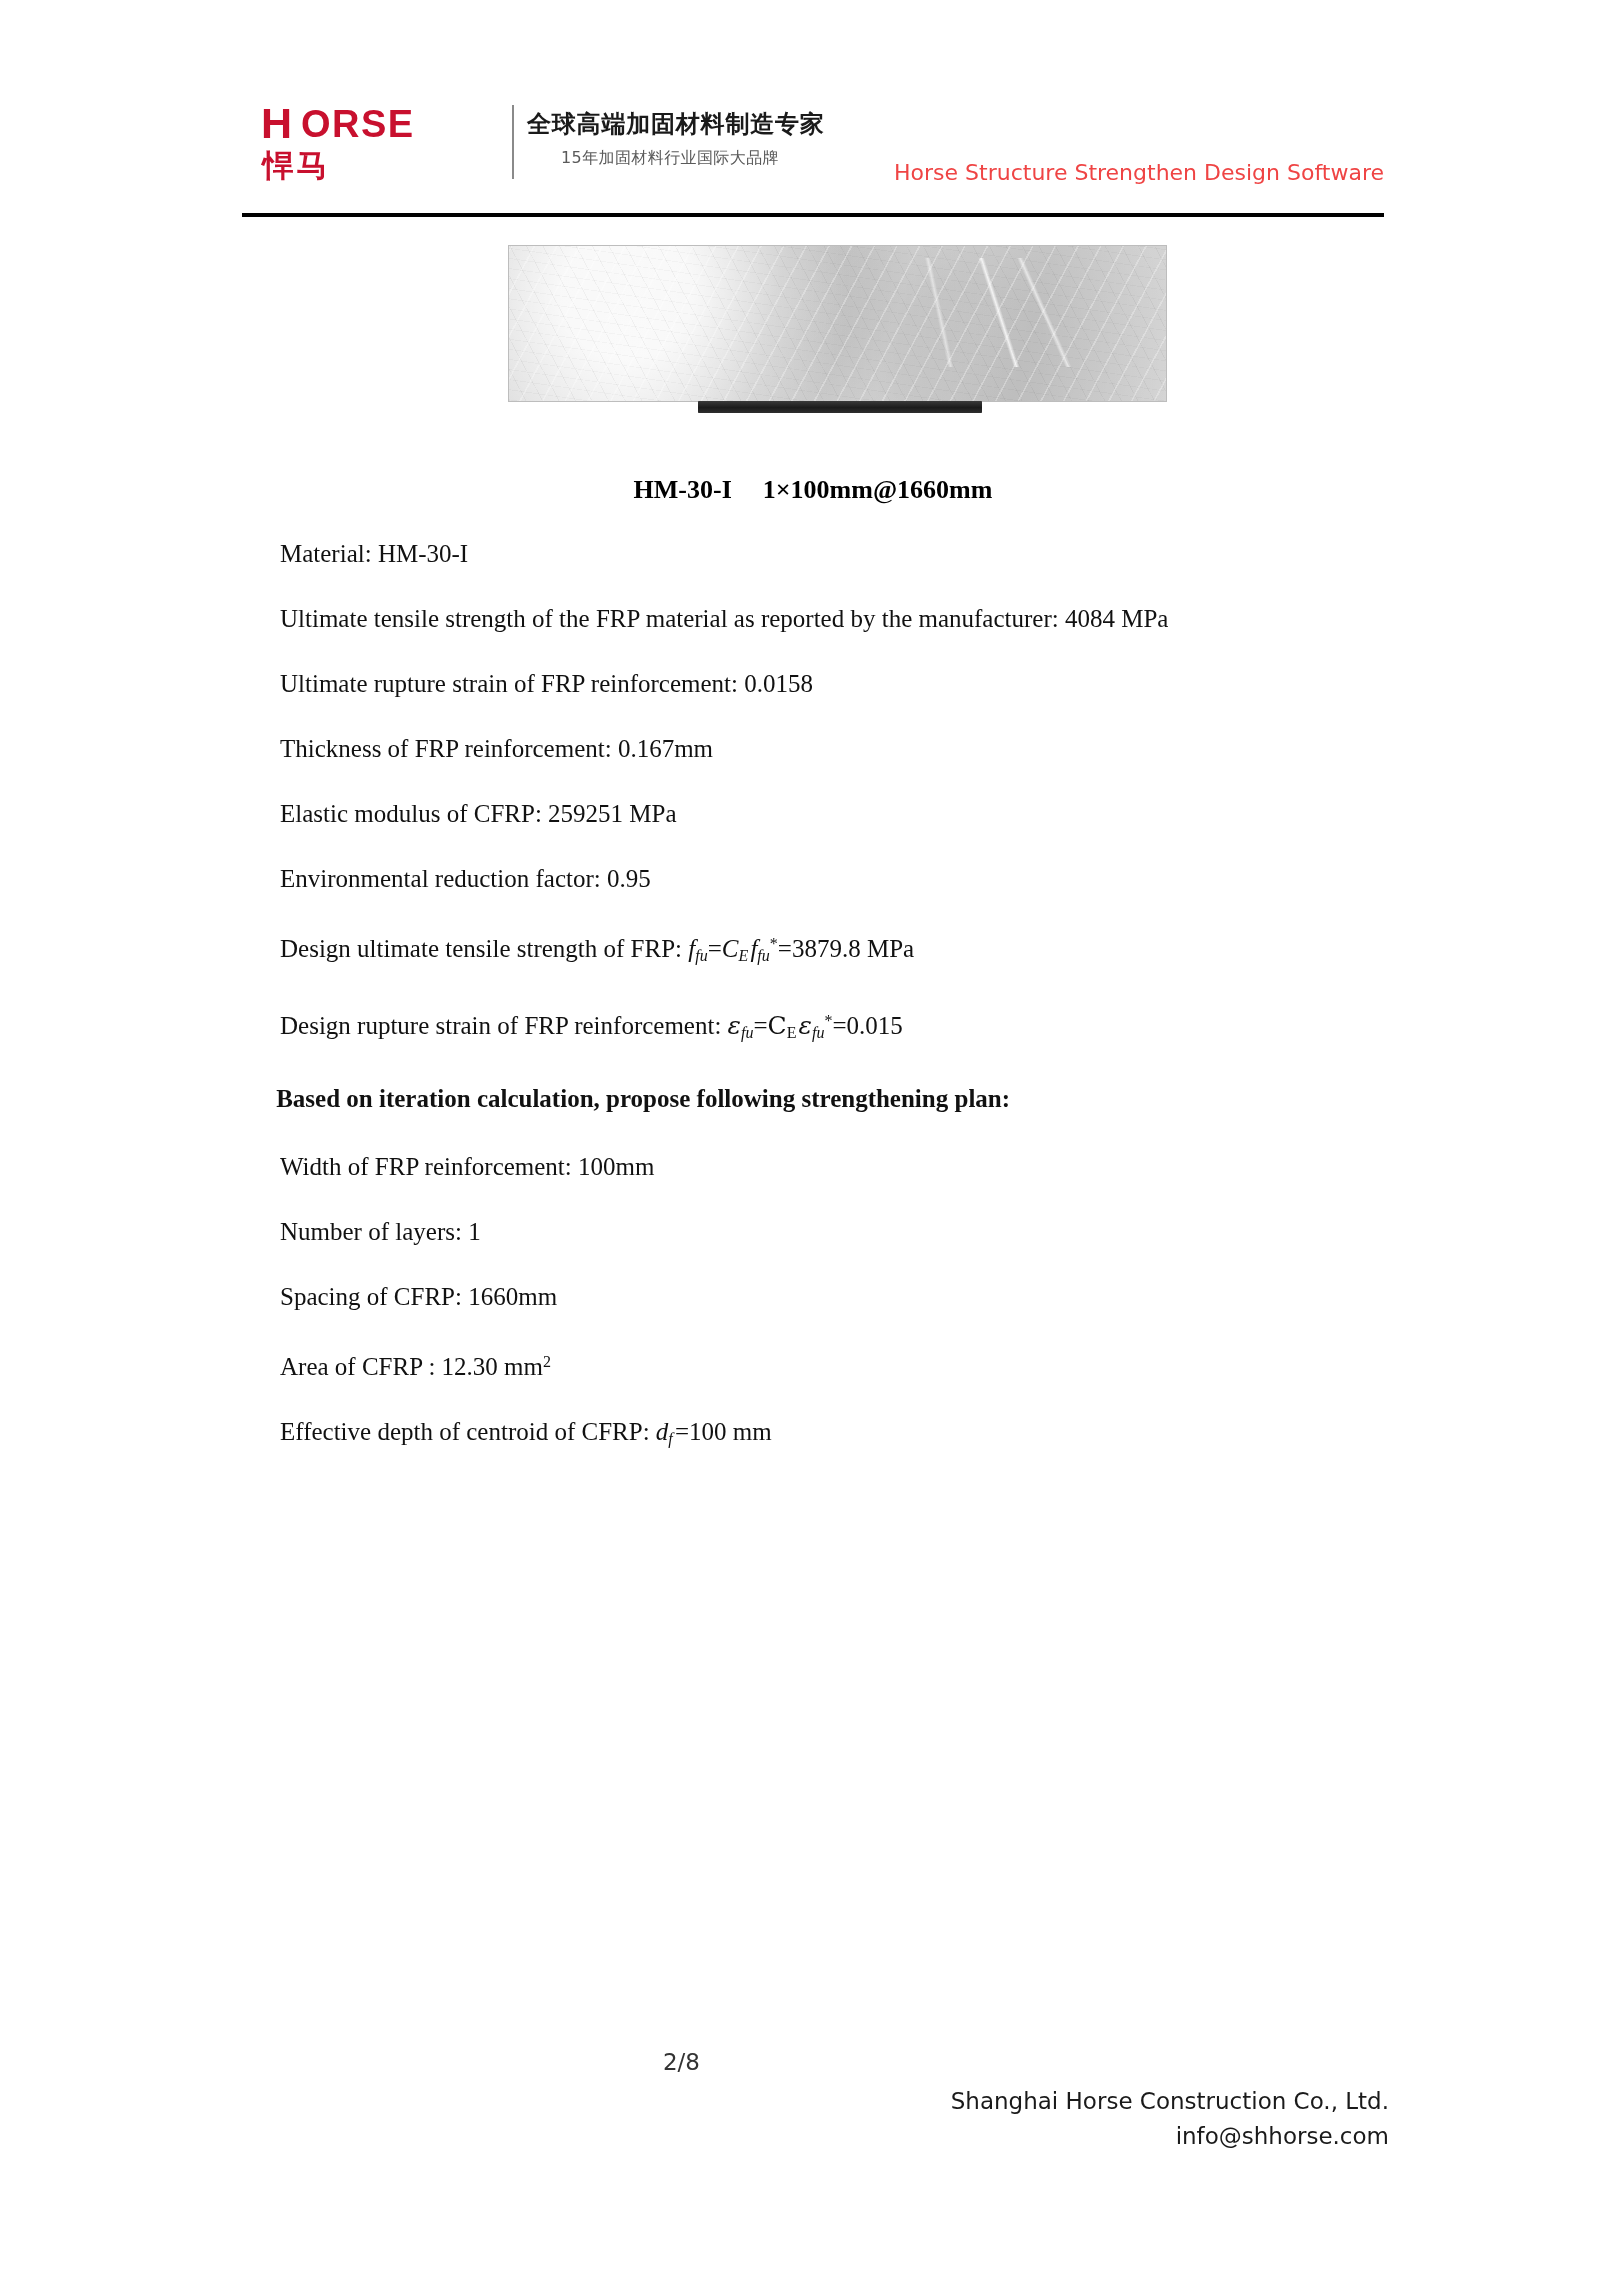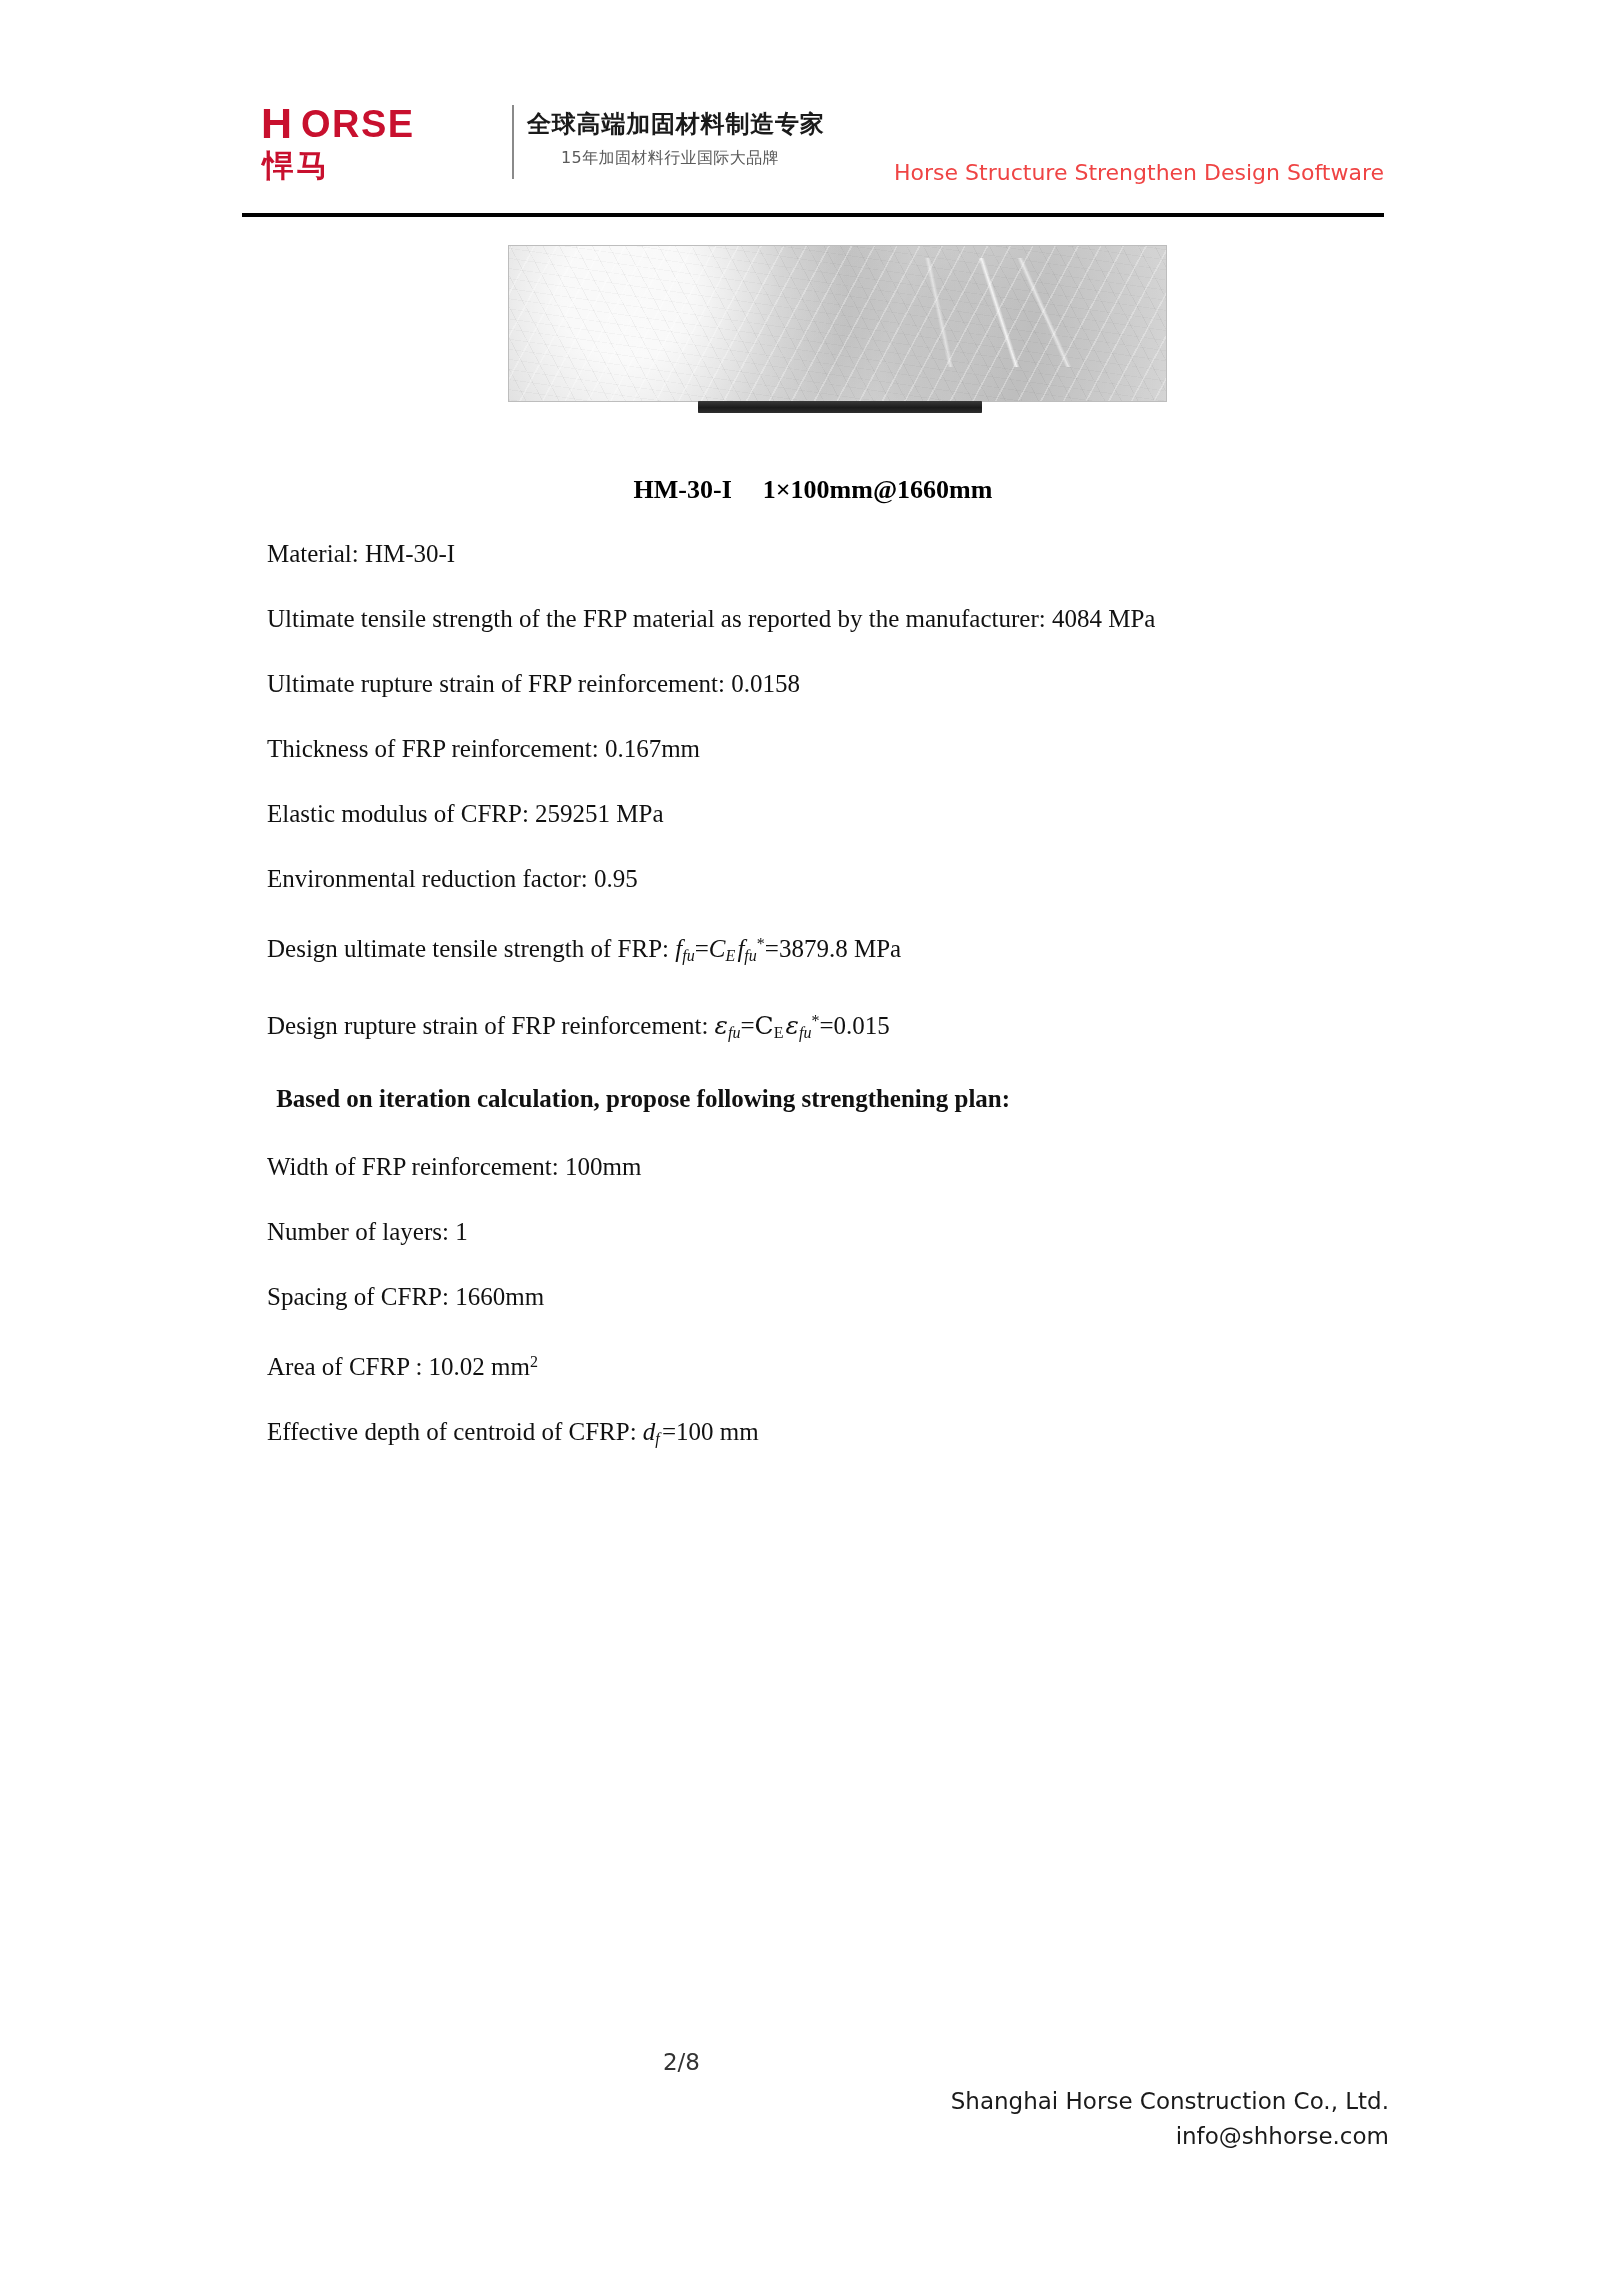--- a/index.html
+++ b/index.html
@@ -198,21 +198,21 @@
     position: absolute;
     left: 267px;
     top: 537px;
     width: 1119px;
   }
   .para {
     font-family: "Liberation Serif", serif;
     font-size: 25px;
     line-height: 34px;
     color: #111111;
-    margin: 0 0 31px 0;
+    margin: 0 0 31px 13px;
     white-space: nowrap;
   }
   .para.bold {
     font-weight: bold;
     margin-bottom: 34px;
   }
   .para.strengthen-heading {
     margin-left: 9.2px;
   }
   i, .it { font-style: italic; }
@@ -326,21 +326,21 @@
 
     <p class="para">
       <span>Number of layers: </span><span>1</span>
     </p>
 
     <p class="para">
       <span>Spacing of CFRP: </span><span>1660mm</span>
     </p>
 
     <p class="para">
-      <span>Area of CFRP : </span><span>10.02 mm</span><sup>2</sup>
+      <span>Area of CFRP : </span><span>12.30 mm</span><sup>2</sup>
     </p>
 
     <p class="para">
       <span>Effective depth of centroid of CFRP: </span><span class="formula"><i>d</i><sub><i>f</i></sub> </span><span>=100 mm</span>
     </p>
 
   </div>
 
   <div class="page-number">2/8</div>
   <div class="footer">

